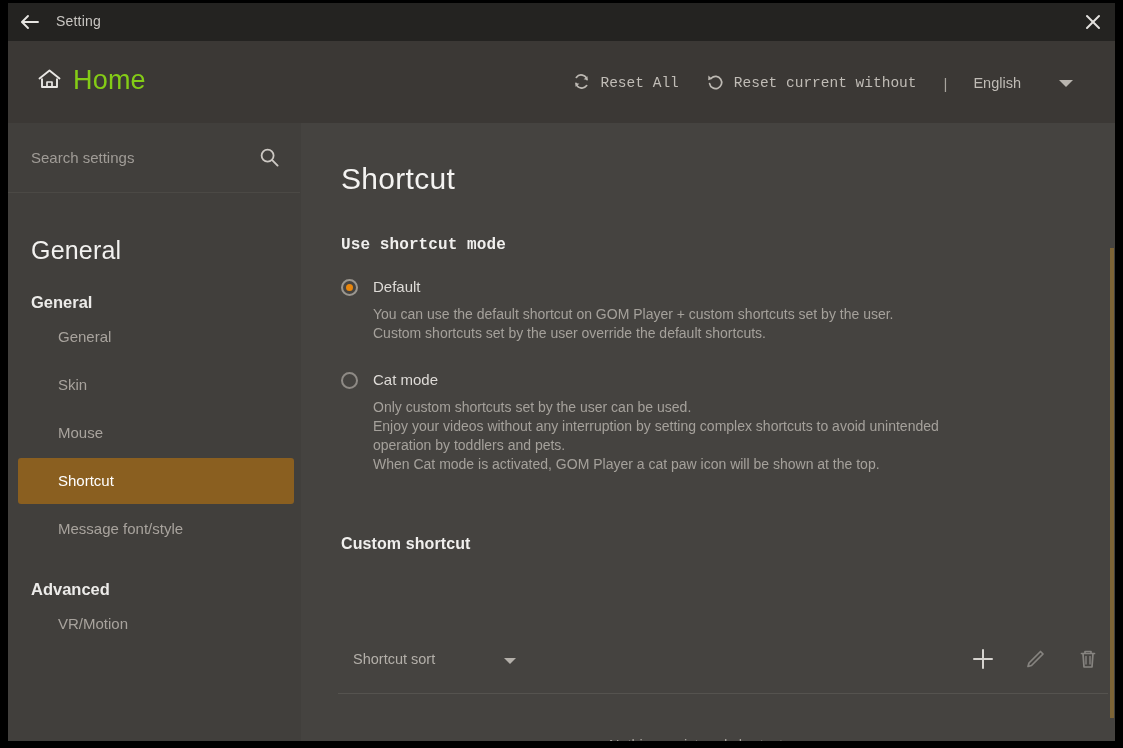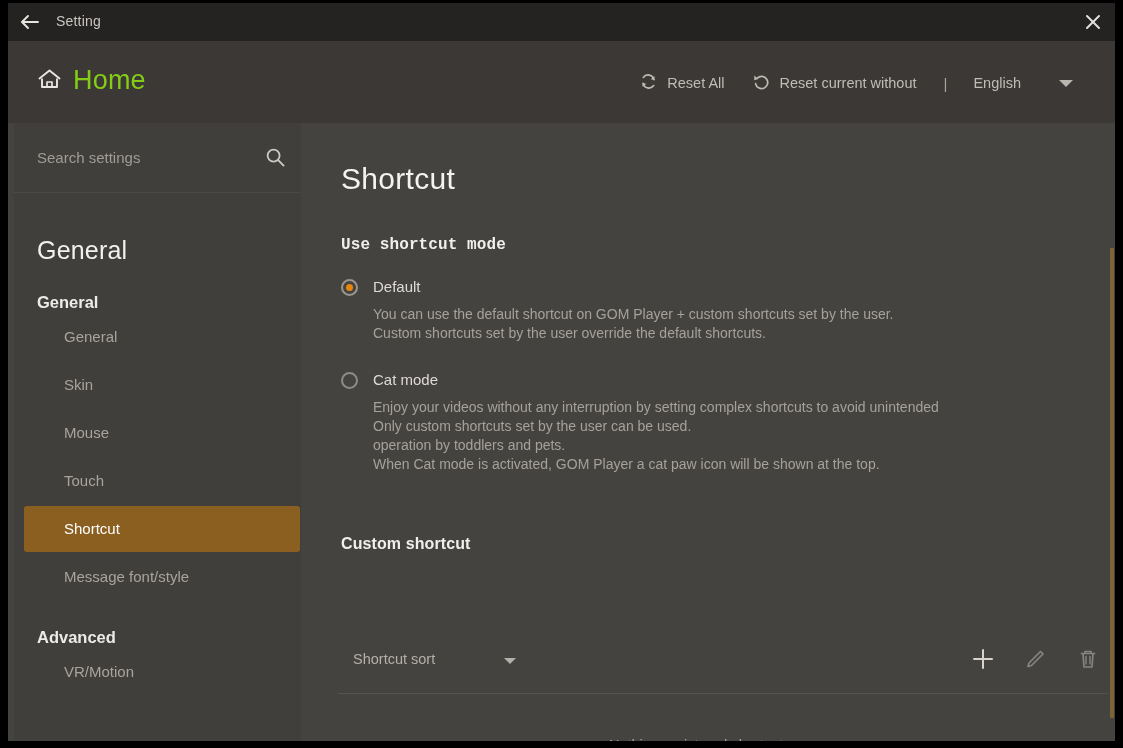--- a/index.html
+++ b/index.html
@@ -96,20 +96,21 @@
     display: flex;
     align-items: center;
     gap: 9px;
     cursor: pointer;
     margin-right: 27px;
   }
   .reset-label {
     font-size: 14.5px;
     color: #c0bcb6;
     white-space: nowrap;
+    font-family: Liberation Mono, monospace;
   }
   .vsep {
     color: #a8a49e;
     font-size: 15px;
     margin-right: 26px;
   }
   .lang-label {
     font-size: 14.5px;
     color: #c0bcb6;
     margin-right: 38px;
@@ -119,21 +120,21 @@
     width: 0; height: 0;
     border-left: 7px solid transparent;
     border-right: 7px solid transparent;
     border-top: 7px solid #b9b5af;
     cursor: pointer;
   }
 
   
   .sidebar {
     position: absolute;
-    left: 6px;
+    left: 0;
     top: 120px;
     width: 292px;
     height: 618px;
     background: #413f3c;
     border-right: 1px solid #4c4a46;
     padding-left: 46px;
   }
   .search-row {
     position: absolute;
     left: 0; top: 0;
@@ -449,23 +450,20 @@
 
       <div class="nav-item">
         <span>General</span>
       </div>
       <div class="nav-item">
         <span>Skin</span>
       </div>
       <div class="nav-item">
         <span>Mouse</span>
       </div>
-      <div class="nav-item">
-        <span>Touch</span>
-      </div>
       <div class="nav-item selected">
         <span>Shortcut</span>
       </div>
       <div class="nav-item">
         <span>Message font/style</span>
       </div>
 
       <div class="nav-group">Advanced</div>
 
       <div class="nav-item">
@@ -490,22 +488,22 @@
         <div>Custom shortcuts set by the user override the default shortcuts.</div>
       </div>
     </div>
 
     <div class="radio-block" style="top:248px;">
       <div class="radio-row">
         <span class="radio"></span>
         <span class="radio-label">Cat mode</span>
       </div>
       <div class="radio-desc">
+        <div>Only custom shortcuts set by the user can be used.</div>
         <div>Enjoy your videos without any interruption by setting complex shortcuts to avoid unintended</div>
-        <div>Only custom shortcuts set by the user can be used.</div>
         <div>operation by toddlers and pets.</div>
         <div>When Cat mode is activated, GOM Player a cat paw icon will be shown at the top.</div>
       </div>
     </div>
 
     <div class="section-label custom-label">Custom shortcut</div>
 
 
     <div class="sort-row">
       <span class="sort-label">Shortcut sort</span>

